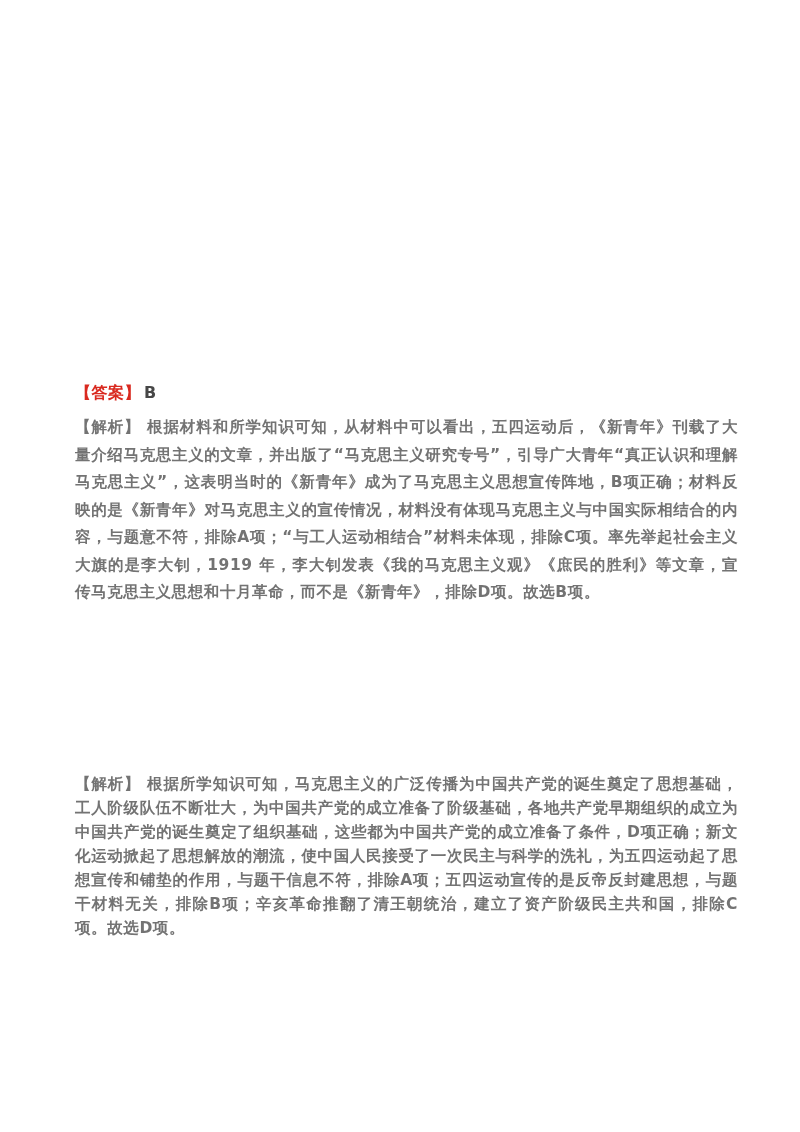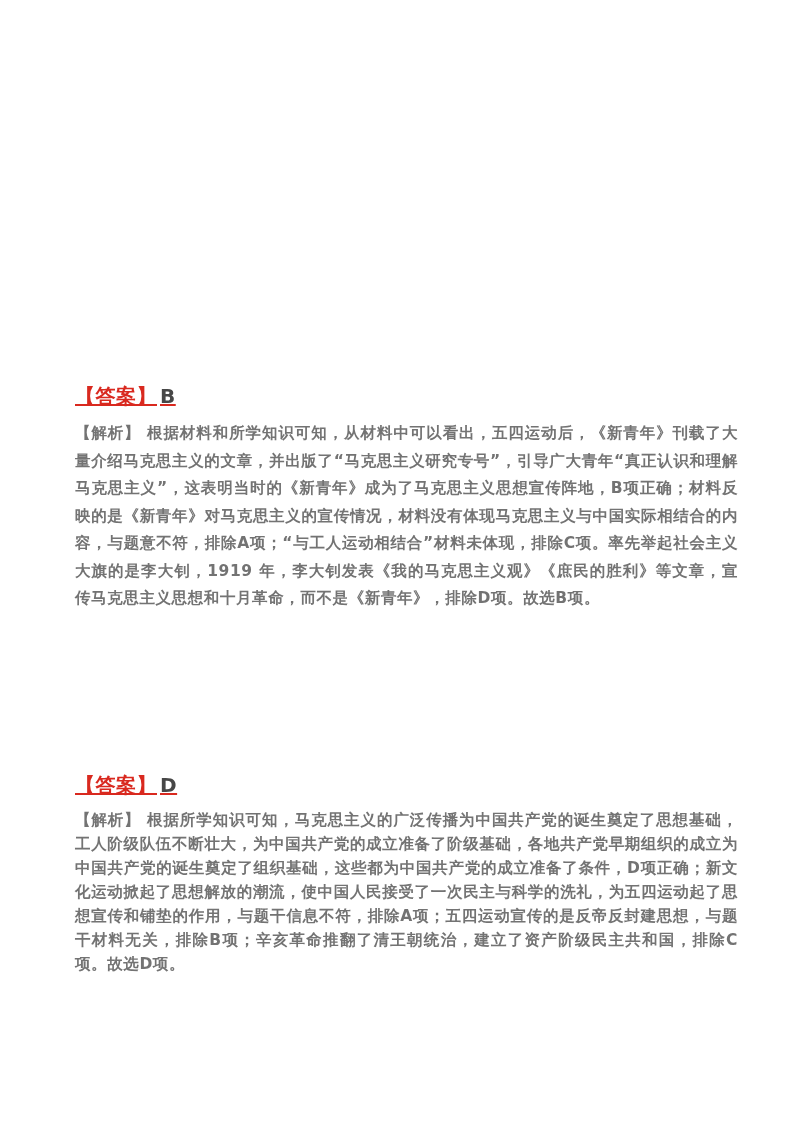--- a/index.html
+++ b/index.html
@@ -16,26 +16,25 @@
     font-family: "DejaVu Sans", sans-serif;
   }
   .answer-block {
     position: absolute;
     left: 75px;
     width: 663px;
   }
   .block-1 { top: 383px; }
   .block-2 { top: 772px; }
   .answer-line {
-    font-size: 20px;
+    font-size: 16px;
     font-weight: bold;
     color: #d9291f;
     letter-spacing: 0.5px;
     white-space: nowrap;
-    text-decoration: underline;
   }
   .answer-letter {
     color: #474747;
     margin-left: 3px;
     font-weight: bold;
   }
   .analysis-text {
     margin: 0;
     font-size: 15.5px;
     font-weight: bold;
@@ -55,19 +54,16 @@
 <div class="page">
 
   <section class="answer-block block-1">
     <div class="answer-line">
       <span>【答案】</span><span class="answer-letter">B</span>
     </div>
     <p class="analysis-text">【解析】 根据材料和所学知识可知，从材料中可以看出，五四运动后，《新青年》刊载了大量介绍马克思主义的文章，并出版了“马克思主义研究专号”，引导广大青年“真正认识和理解马克思主义”，这表明当时的《新青年》成为了马克思主义思想宣传阵地，B项正确；材料反映的是《新青年》对马克思主义的宣传情况，材料没有体现马克思主义与中国实际相结合的内容，与题意不符，排除A项；“与工人运动相结合”材料未体现，排除C项。率先举起社会主义大旗的是李大钊，1919 年，李大钊发表《我的马克思主义观》《庶民的胜利》等文章，宣传马克思主义思想和十月革命，而不是《新青年》，排除D项。故选B项。</p>
   </section>
 
   <section class="answer-block block-2">
-    <div class="answer-line">
-      <span>【答案】</span><span class="answer-letter">D</span>
-    </div>
     <p class="analysis-text">【解析】 根据所学知识可知，马克思主义的广泛传播为中国共产党的诞生奠定了思想基础，工人阶级队伍不断壮大，为中国共产党的成立准备了阶级基础，各地共产党早期组织的成立为中国共产党的诞生奠定了组织基础，这些都为中国共产党的成立准备了条件，D项正确；新文化运动掀起了思想解放的潮流，使中国人民接受了一次民主与科学的洗礼，为五四运动起了思想宣传和铺垫的作用，与题干信息不符，排除A项；五四运动宣传的是反帝反封建思想，与题干材料无关，排除B项；辛亥革命推翻了清王朝统治，建立了资产阶级民主共和国，排除C项。故选D项。</p>
   </section>
 
 </div>
 
 </body></html>

